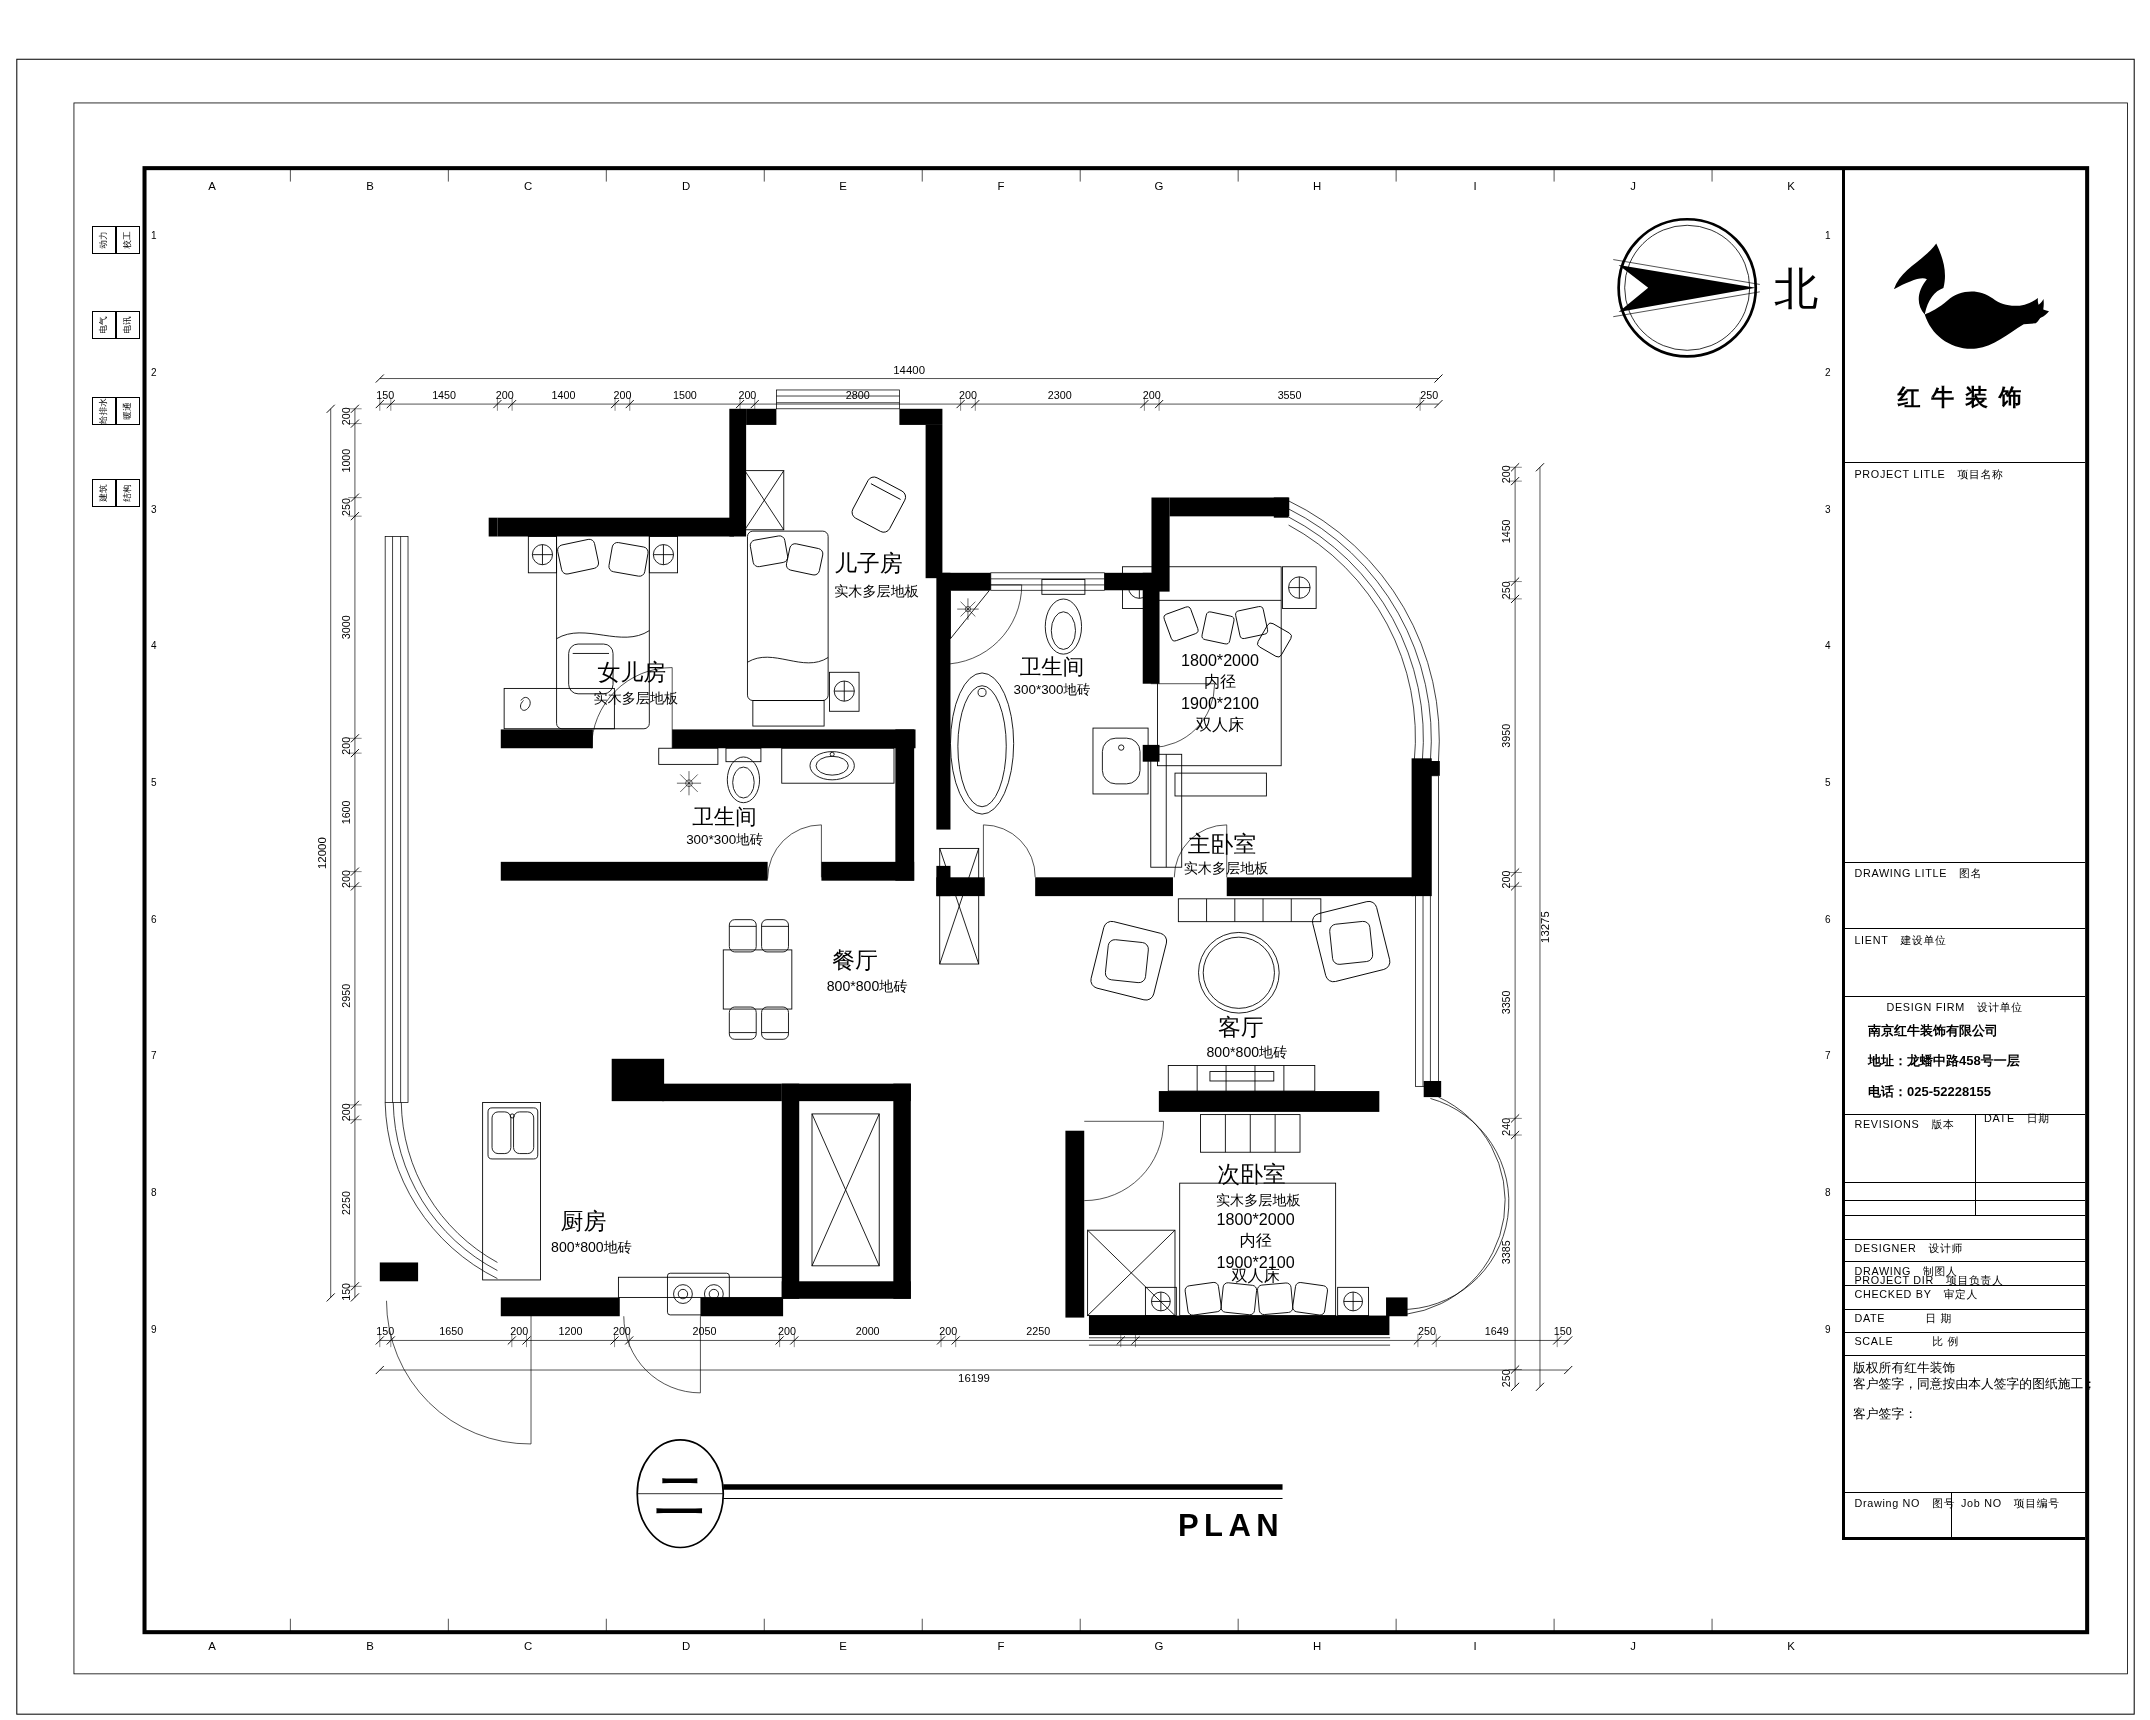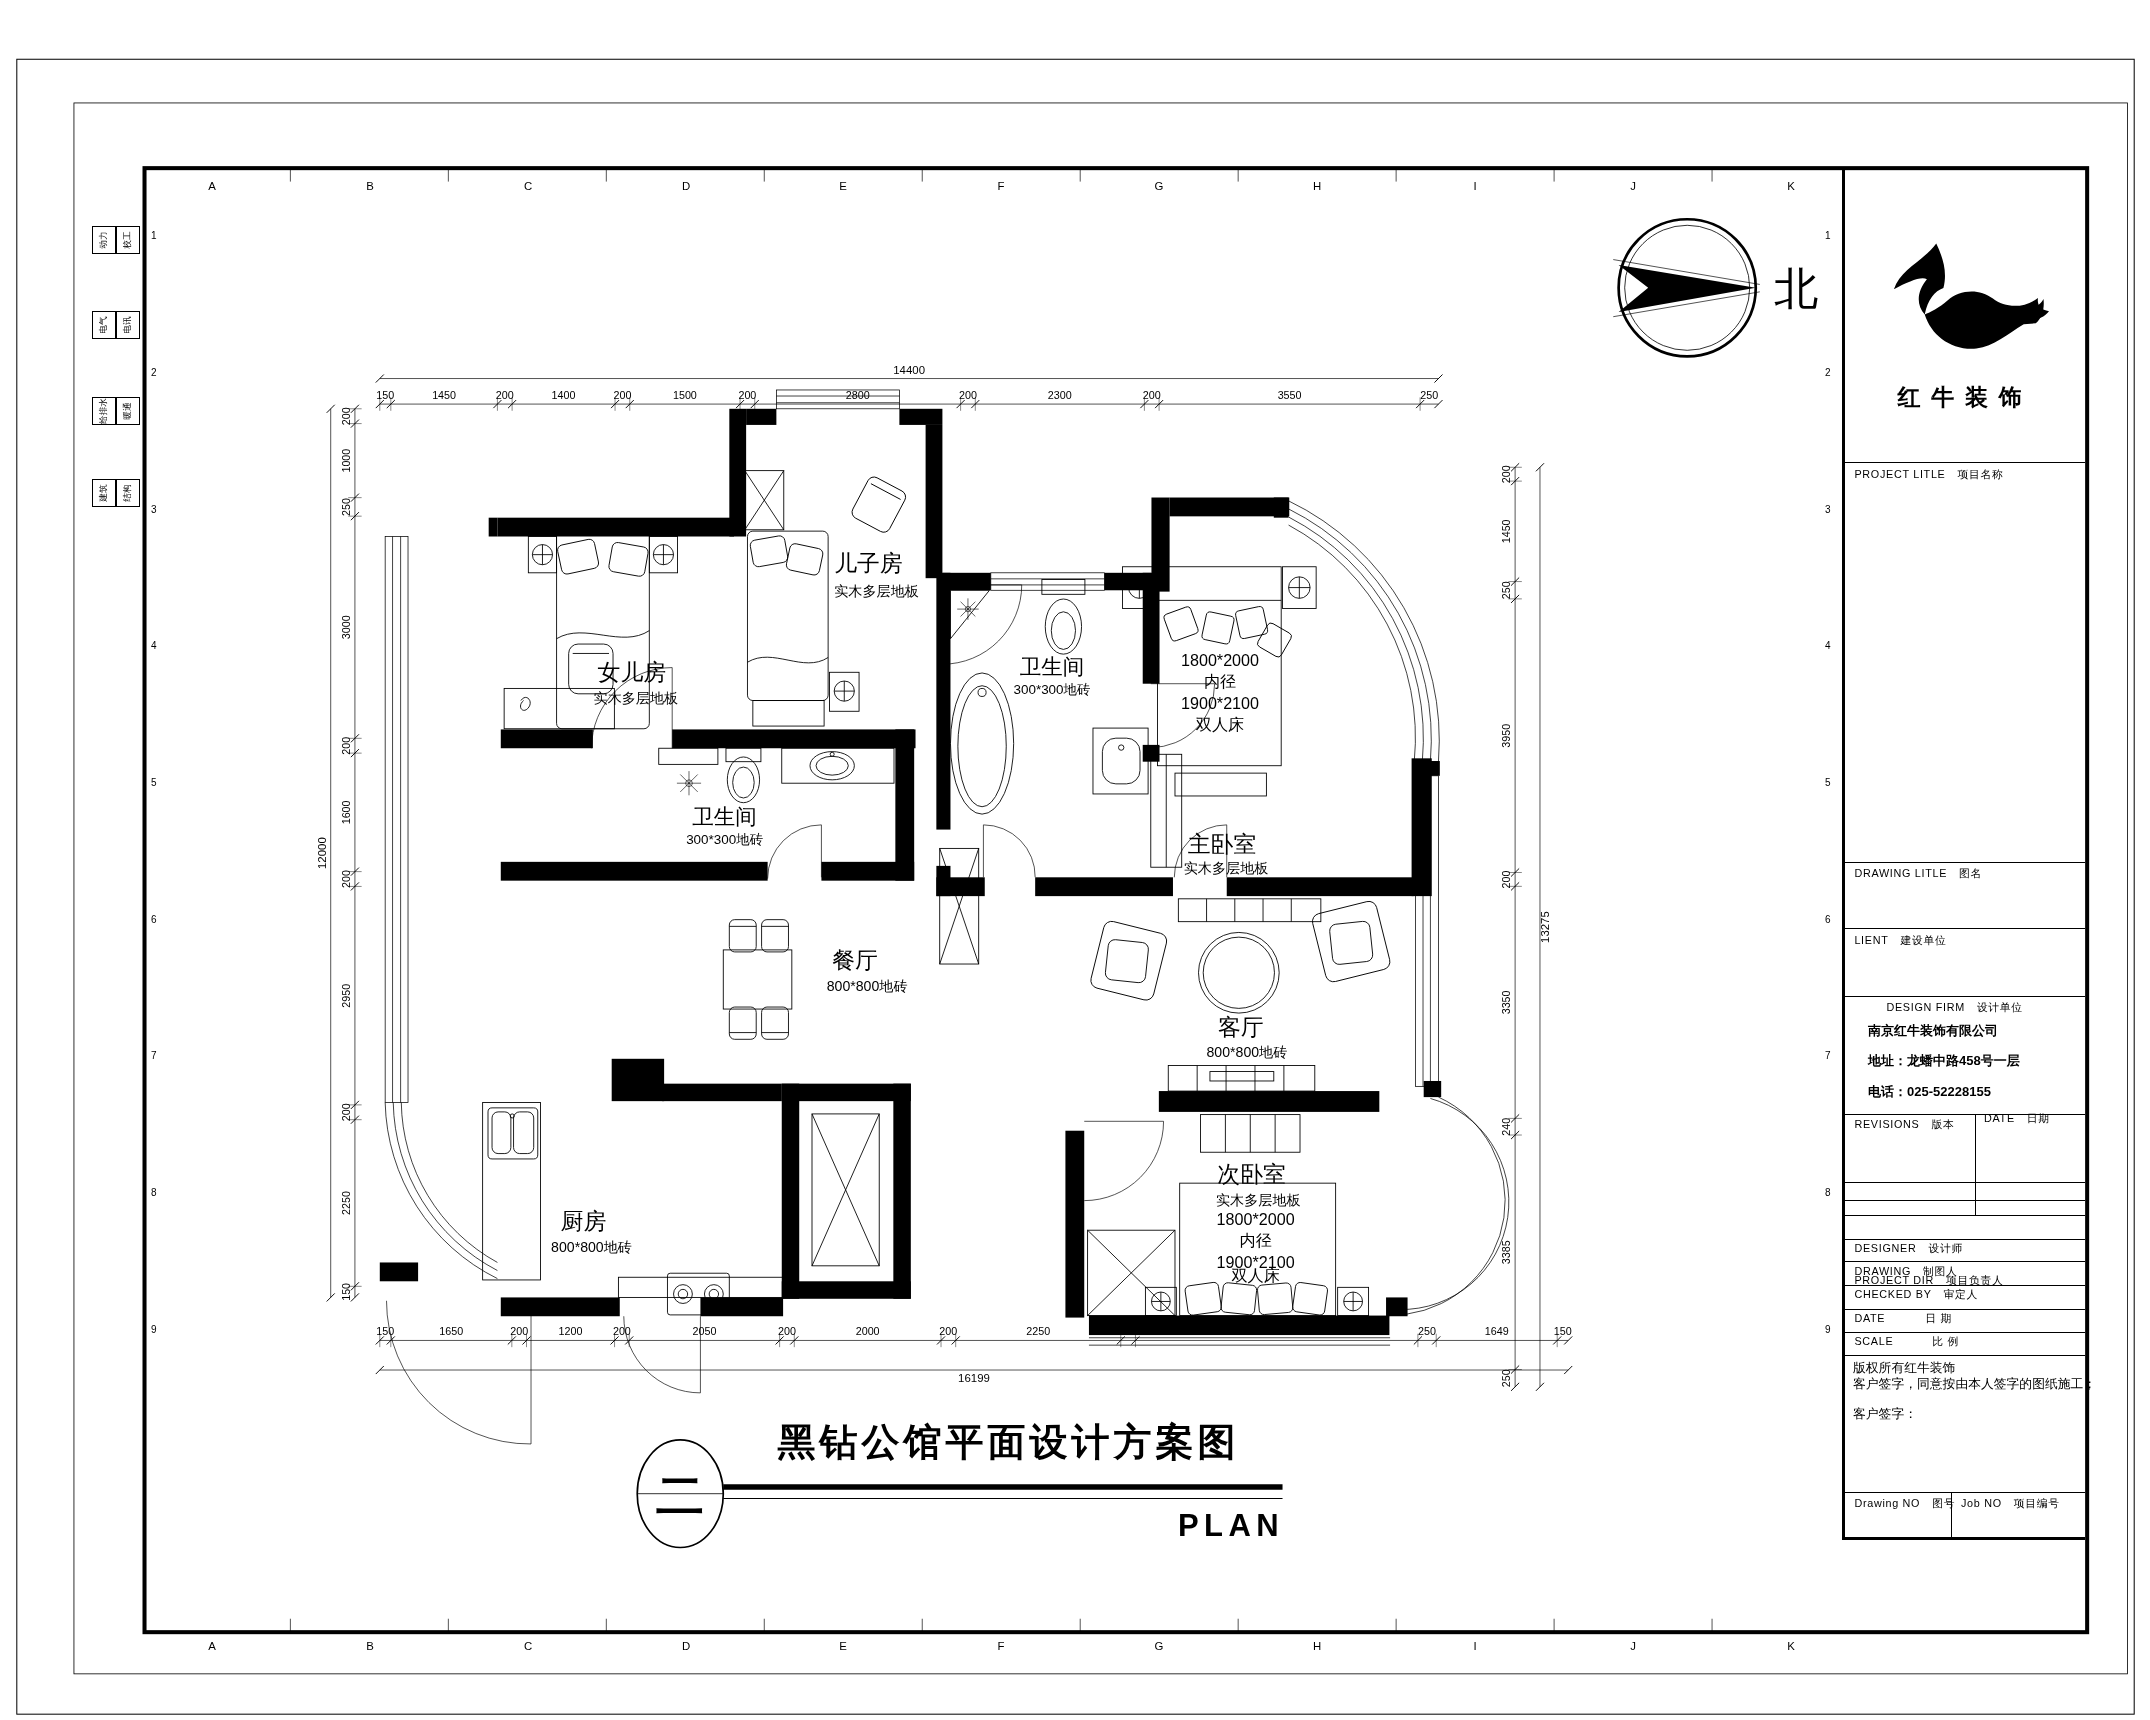--- a/index.html
+++ b/index.html
@@ -629,21 +629,20 @@
       </div>
       <div class="disc-box cjk" style="left: 92px; top: 479px;">
         <span>建筑</span>
       </div>
       <div class="disc-box cjk" style="left: 116px; top: 479px;">
         <span>结构</span>
       </div>
     </div>
 
 <div id="sheet-index" class="cjk">二</div>
-<div id="plan-title" class="cjk">黑钻公馆平面设计方案图</div>
 <div id="plan-subtitle">PLAN</div>
 
 <div id="titleblock">
   <svg class="abs" style="left:39px;top:64px;" width="165" height="144" viewBox="0 0 300 230">
     <path fill="#000" d="M95,5 C70,38 30,52 18,88 C45,74 68,64 78,70 C60,92 58,116 74,134
       C80,106 92,92 108,86 C116,56 106,28 95,5 Z"></path>
     <path fill="#000" d="M74,134 C86,172 122,200 168,196 C200,192 224,170 254,152
       C272,141 288,144 300,128 C284,126 278,116 280,104 C254,124 220,122 198,105
       C172,85 136,90 116,108 C100,122 84,130 74,134 Z"></path>
     <path fill="#000" d="M254,152 C262,140 260,128 252,120 C272,124 284,118 290,106

